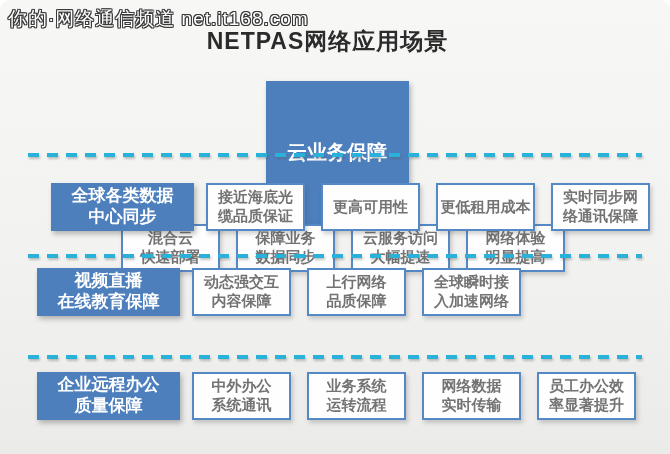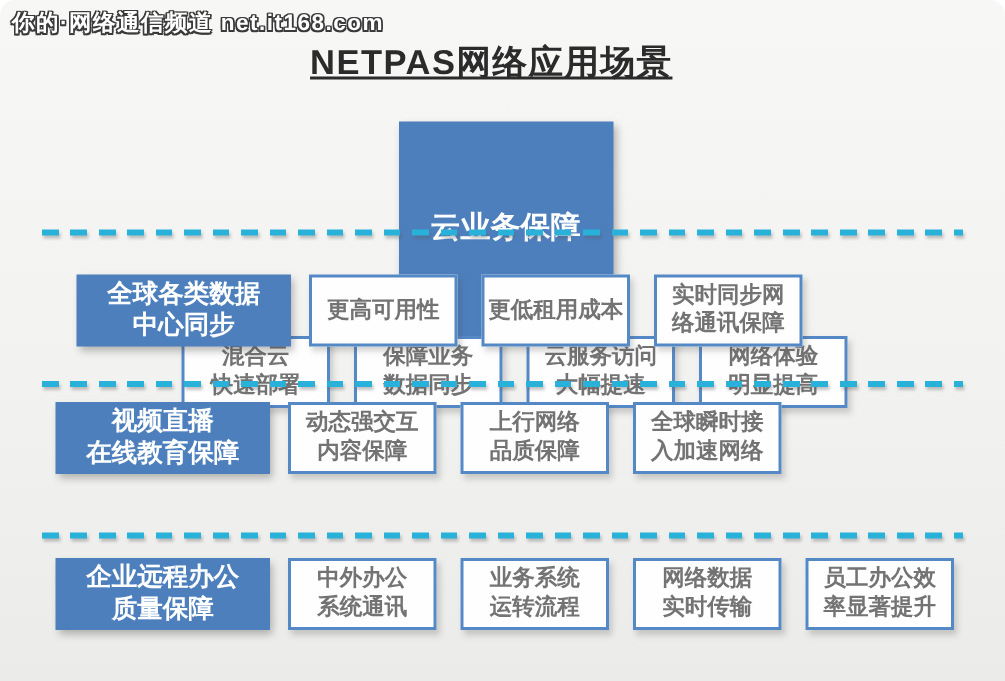--- a/index.html
+++ b/index.html
@@ -7,34 +7,33 @@
   .stage{
     position:relative;
     width:670px;height:454px;
     margin:0;
     background:linear-gradient(180deg,#f7f7f6 0%,#f2f2f0 55%,#ebebe9 100%);
     border-radius:10px 10px 0 0;
     overflow:hidden;
   }
   .watermark{
     position:absolute;left:8px;top:6px;
-    font-size:15px;font-weight:bold;color:#ffffff;letter-spacing:1px;
+    font-size:19px;font-weight:normal;color:#ffffff;letter-spacing:1px;
     text-shadow:
       -1px -1px 0 #3a3a3a, 1px -1px 0 #3a3a3a,
       -1px  1px 0 #3a3a3a, 1px  1px 0 #3a3a3a,
       0 -1px 0 #3a3a3a, 0 1px 0 #3a3a3a,
       -1px 0 0 #3a3a3a, 1px 0 0 #3a3a3a;
     white-space:nowrap;
   }
   .title{
     position:absolute;left:0;right:15px;top:26px;
     text-align:center;
     font-size:23px;font-weight:bold;color:#2b2b2b;
     letter-spacing:1px;
-    text-decoration:underline;
   }
   .row{
     position:absolute;left:37px;height:56px;width:600px;
     display:flex;align-items:center;
   }
   .row-1{top:81px;flex-direction:column;} .row-2{top:179px;margin-left:14px;} .row-3{top:264px;} .row-4{top:368px;}
   .row-label{
     width:143px;height:48px;flex:0 0 143px;
     background:#4d7fbd;
     color:#ffffff;font-weight:bold;font-size:17px;line-height:1.22;
@@ -82,20 +81,22 @@
 明显提高</div>
     </div>
   </div>
 
   <div class="divider divider-1"></div>
 
   <div class="row row-2">
     <div class="row-label">全球各类数据
 中心同步</div>
     <div class="row-items">
+      <div class="box">接近海底光
+缆品质保证</div>
       <div class="box">更高可用性</div>
       <div class="box">更低租用成本</div>
       <div class="box">实时同步网
 络通讯保障</div>
     </div>
   </div>
 
   <div class="divider divider-2"></div>
 
   <div class="row row-3">

